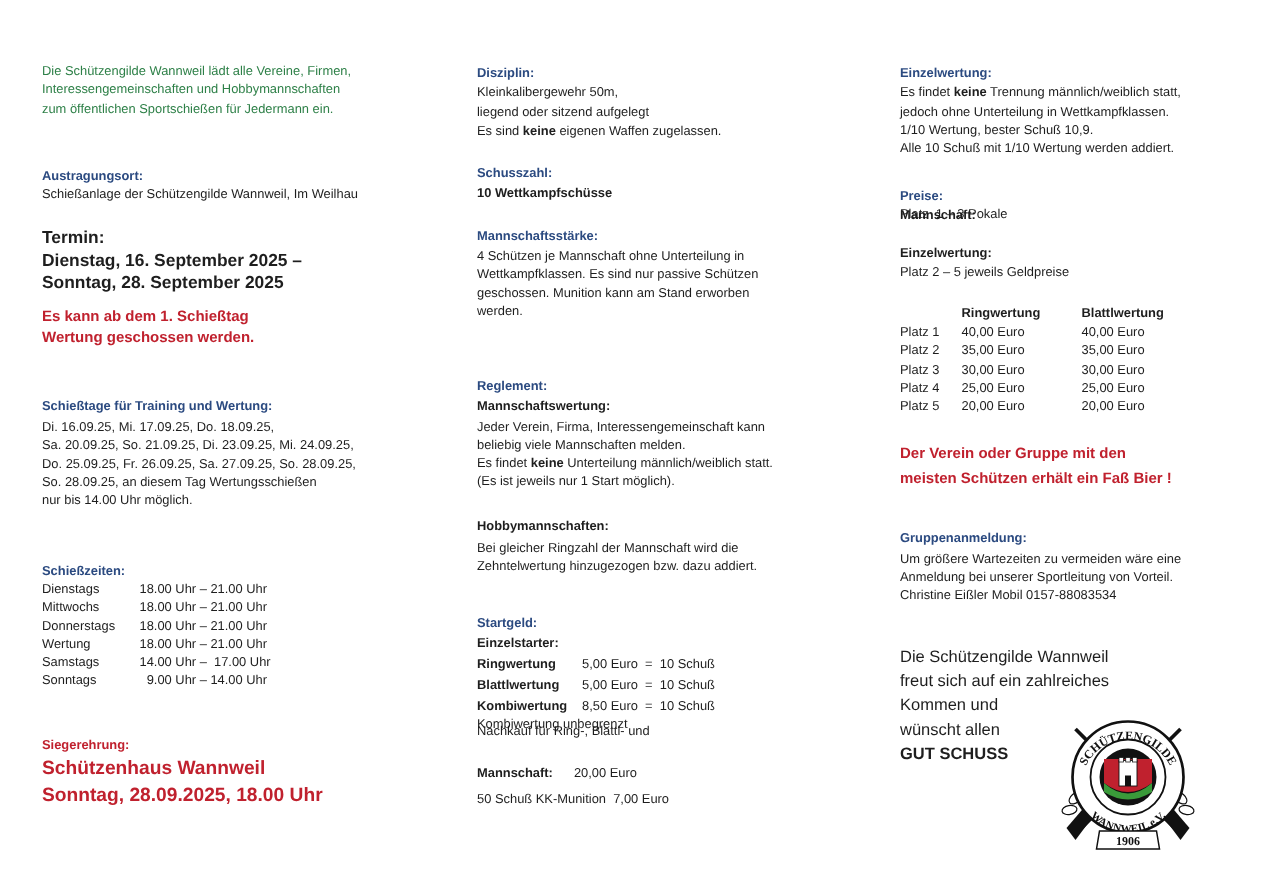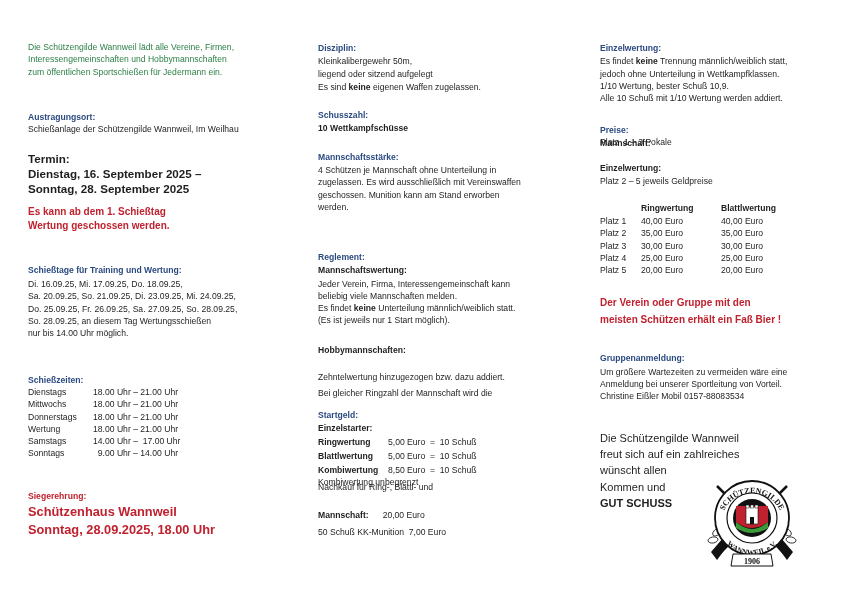--- a/index.html
+++ b/index.html
@@ -93,34 +93,34 @@
   <div class="abs t" style="top:55px;">Kleinkalibergewehr 50m,</div>
   <div class="abs t" style="top:68px;">liegend oder sitzend aufgelegt</div>
   <div class="abs t" style="top:81px;"><span>Es sind </span><b>keine</b><span> eigenen Waffen zugelassen.</span></div>
 
   <div class="abs h" style="top:109px;">Schusszahl:</div>
   <div class="abs t b" style="top:122px;">10 Wettkampfschüsse</div>
 
   <div class="abs h" style="top:151px;">Mannschaftsstärke:</div>
   <div class="abs t" style="top:164px;">
     <div>4 Schützen je Mannschaft ohne Unterteilung in</div>
-    <div>zugelassen. Es wird ausschließlich mit Vereinswaffen</div>
+    <div>Wettkampfklassen. Es sind nur passive Schützen</div>
     <div>geschossen. Munition kann am Stand erworben</div>
     <div>werden.</div>
   </div>
 
   <div class="abs h" style="top:251px;">Reglement:</div>
   <div class="abs t b" style="top:264px;">Mannschaftswertung:</div>
   <div class="abs t" style="top:278px;">Jeder Verein, Firma, Interessengemeinschaft kann</div>
   <div class="abs t" style="top:290px;">beliebig viele Mannschaften melden.</div>
   <div class="abs t" style="top:302px;"><span>Es findet </span><b>keine</b><span> Unterteilung männlich/weiblich statt.</span></div>
   <div class="abs t" style="top:314px;">(Es ist jeweils nur 1 Start möglich).</div>
 
   <div class="abs t b" style="top:344px;">Hobbymannschaften:</div>
-  <div class="abs t" style="top:359px;margin-top:28px;">Bei gleicher Ringzahl der Mannschaft wird die</div>
+  <div class="abs t" style="top:359px;">Bei gleicher Ringzahl der Mannschaft wird die</div>
   <div class="abs t" style="top:371px;">Zehntelwertung hinzugezogen bzw. dazu addiert.</div>
 
   <div class="abs h" style="top:409px;">Startgeld:</div>
   <div class="abs t b" style="top:422px;">Einzelstarter:</div>
   <table class="abs" style="top:436px;">
     <tbody>
         <tr>
           <td class="b" style="width:70px; line-height:13.8px">Ringwertung</td>
           <td style="white-space:pre; line-height:13.8px">5,00 Euro  =  10 Schuß</td>
         </tr>
@@ -192,22 +192,22 @@
   <div class="abs red redbig" style="top:313px;">meisten Schützen erhält ein Faß Bier !</div>
 
   <div class="abs h" style="top:352px;">Gruppenanmeldung:</div>
   <div class="abs t" style="top:366px;">Um größere Wartezeiten zu vermeiden wäre eine</div>
   <div class="abs t" style="top:378px;">Anmeldung bei unserer Sportleitung von Vorteil.</div>
   <div class="abs t" style="top:390px;">Christine Eißler Mobil 0157-88083534</div>
 
   <div class="abs closing" style="top:430px;">
     <div>Die Schützengilde Wannweil</div>
     <div>freut sich auf ein zahlreiches</div>
+    <div>Kommen und</div>
     <div>wünscht allen</div>
-    <div>Kommen und</div>
     <div class="b">GUT SCHUSS</div>
   </div>
 </div>
 
 <svg style="position:absolute; left:703px; top:476px;" width="98" height="95" viewBox="0 0 98 95">
   <defs>
     <path id="arcTop" d="M 18 48 A 31 31 0 0 1 80 48"></path>
     <path id="arcBot" d="M 14 44 A 35 35 0 0 0 84 44"></path>
   </defs>
 

